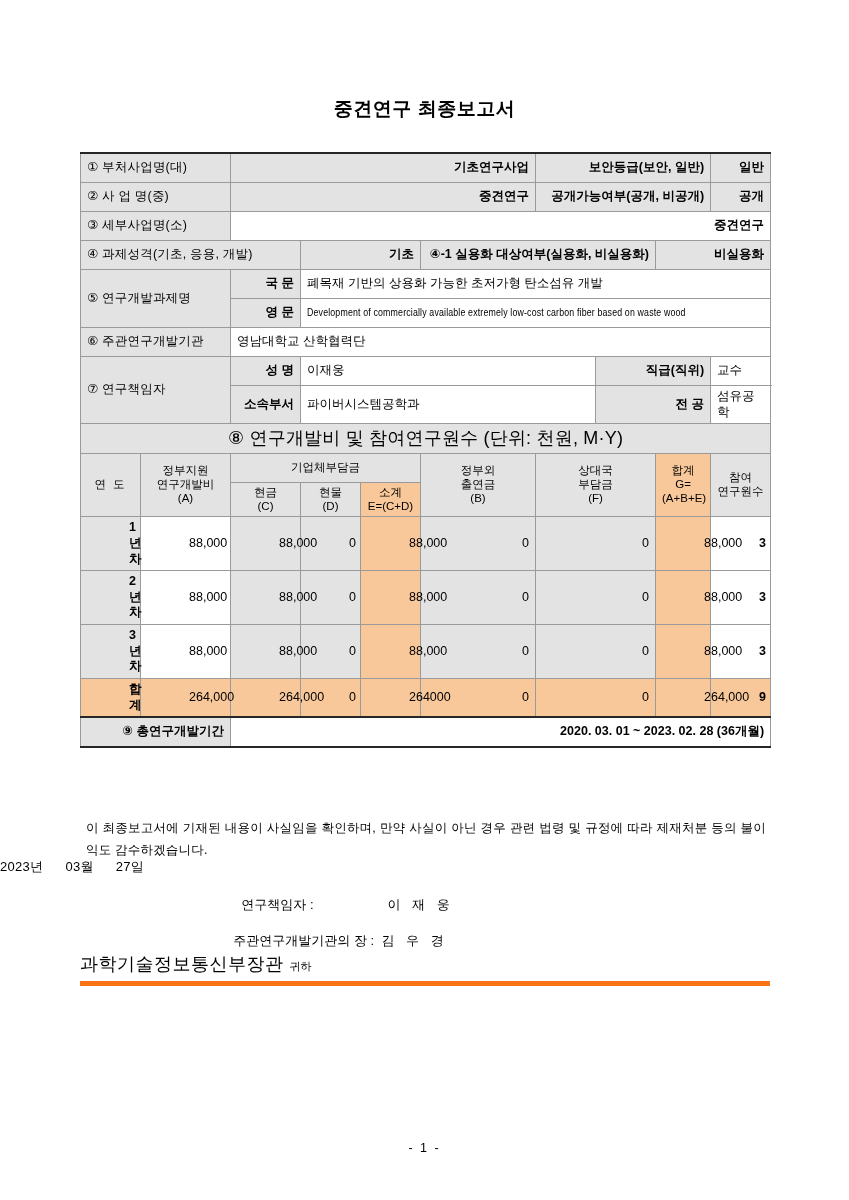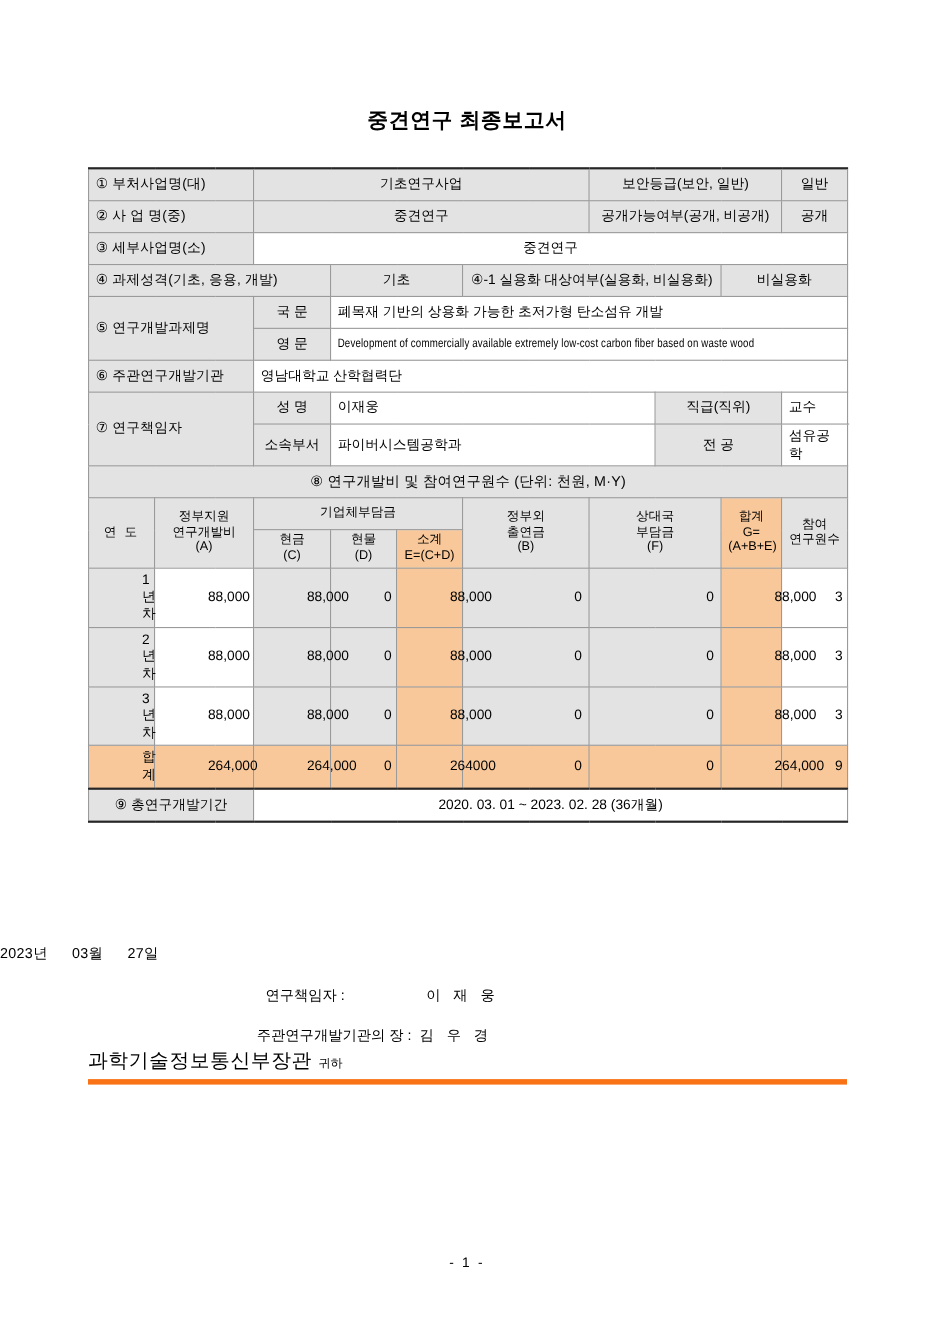--- a/index.html
+++ b/index.html
@@ -52,21 +52,21 @@
     vertical-align: middle;
     height: 22px;
     background: #ffffff;
     line-height: 1.25;
   }
   .main-table tr.topline > td { border-top: 2px solid #262626; }
   .main-table tr.botline > td { border-bottom: 2px solid #262626; }
   .gray  { background: #e3e3e3 !important; margin-left: 28px; }
   .white { background: #ffffff !important; }
   .orange{ background: #f8c89a !important; }
-  .c  { text-align: center; }
+  .c  { text-align: right; font-weight: bold; }
   .l  { text-align: left; }
   .r  { text-align: right; }
   .lbl { letter-spacing: 0.2px; }
   .spaced2 { letter-spacing: 2px; }
   .h28 { height: 28px; }
   .h32 { height: 32px; }
   .h36 { height: 36px; }
 
   .engtitle {
     font-family: "Liberation Sans Narrow", "Liberation Sans", sans-serif;
@@ -85,21 +85,21 @@
     font-size: 11.5px;
     line-height: 1.2;
   }
   .budget-body td {
     font-size: 12.5px;
     padding-left: 48px;
   }
 
   .section-title {
     text-align: center;
-    font-size: 13px;
+    font-size: 18px;
     letter-spacing: 0.2px;
   }
 
   
   .statement {
     position: absolute;
     left: 86px;
     top: 818px;
     width: 680px;
     font-size: 12.5px;
@@ -354,20 +354,21 @@
       <td class="orange c h28">9</td>
     </tr>
 
     <tr class="botline">
       <td class="gray c h32" colspan="3">⑨ 총연구개발기간</td>
       <td class="white c h32" colspan="9">2020. 03. 01 ~ 2023. 02. 28 (36개월)</td>
     </tr>
   </tbody>
     </table>
 
+  <div class="statement">이 최종보고서에 기재된 내용이 사실임을 확인하며, 만약 사실이 아닌 경우 관련 법령 및 규정에 따라 제재처분 등의 불이익도 감수하겠습니다.</div>
 
   <div class="sig-date">
     <span>2023년</span><span class="gapm"></span><span>03월</span><span class="gapm"></span><span>27일</span>
   </div>
 
   <div class="sig-pi">
     <span>연구책임자 :</span><span class="gapn"></span><span class="nm">이 재 웅</span>
   </div>
 
   <div class="sig-org">

